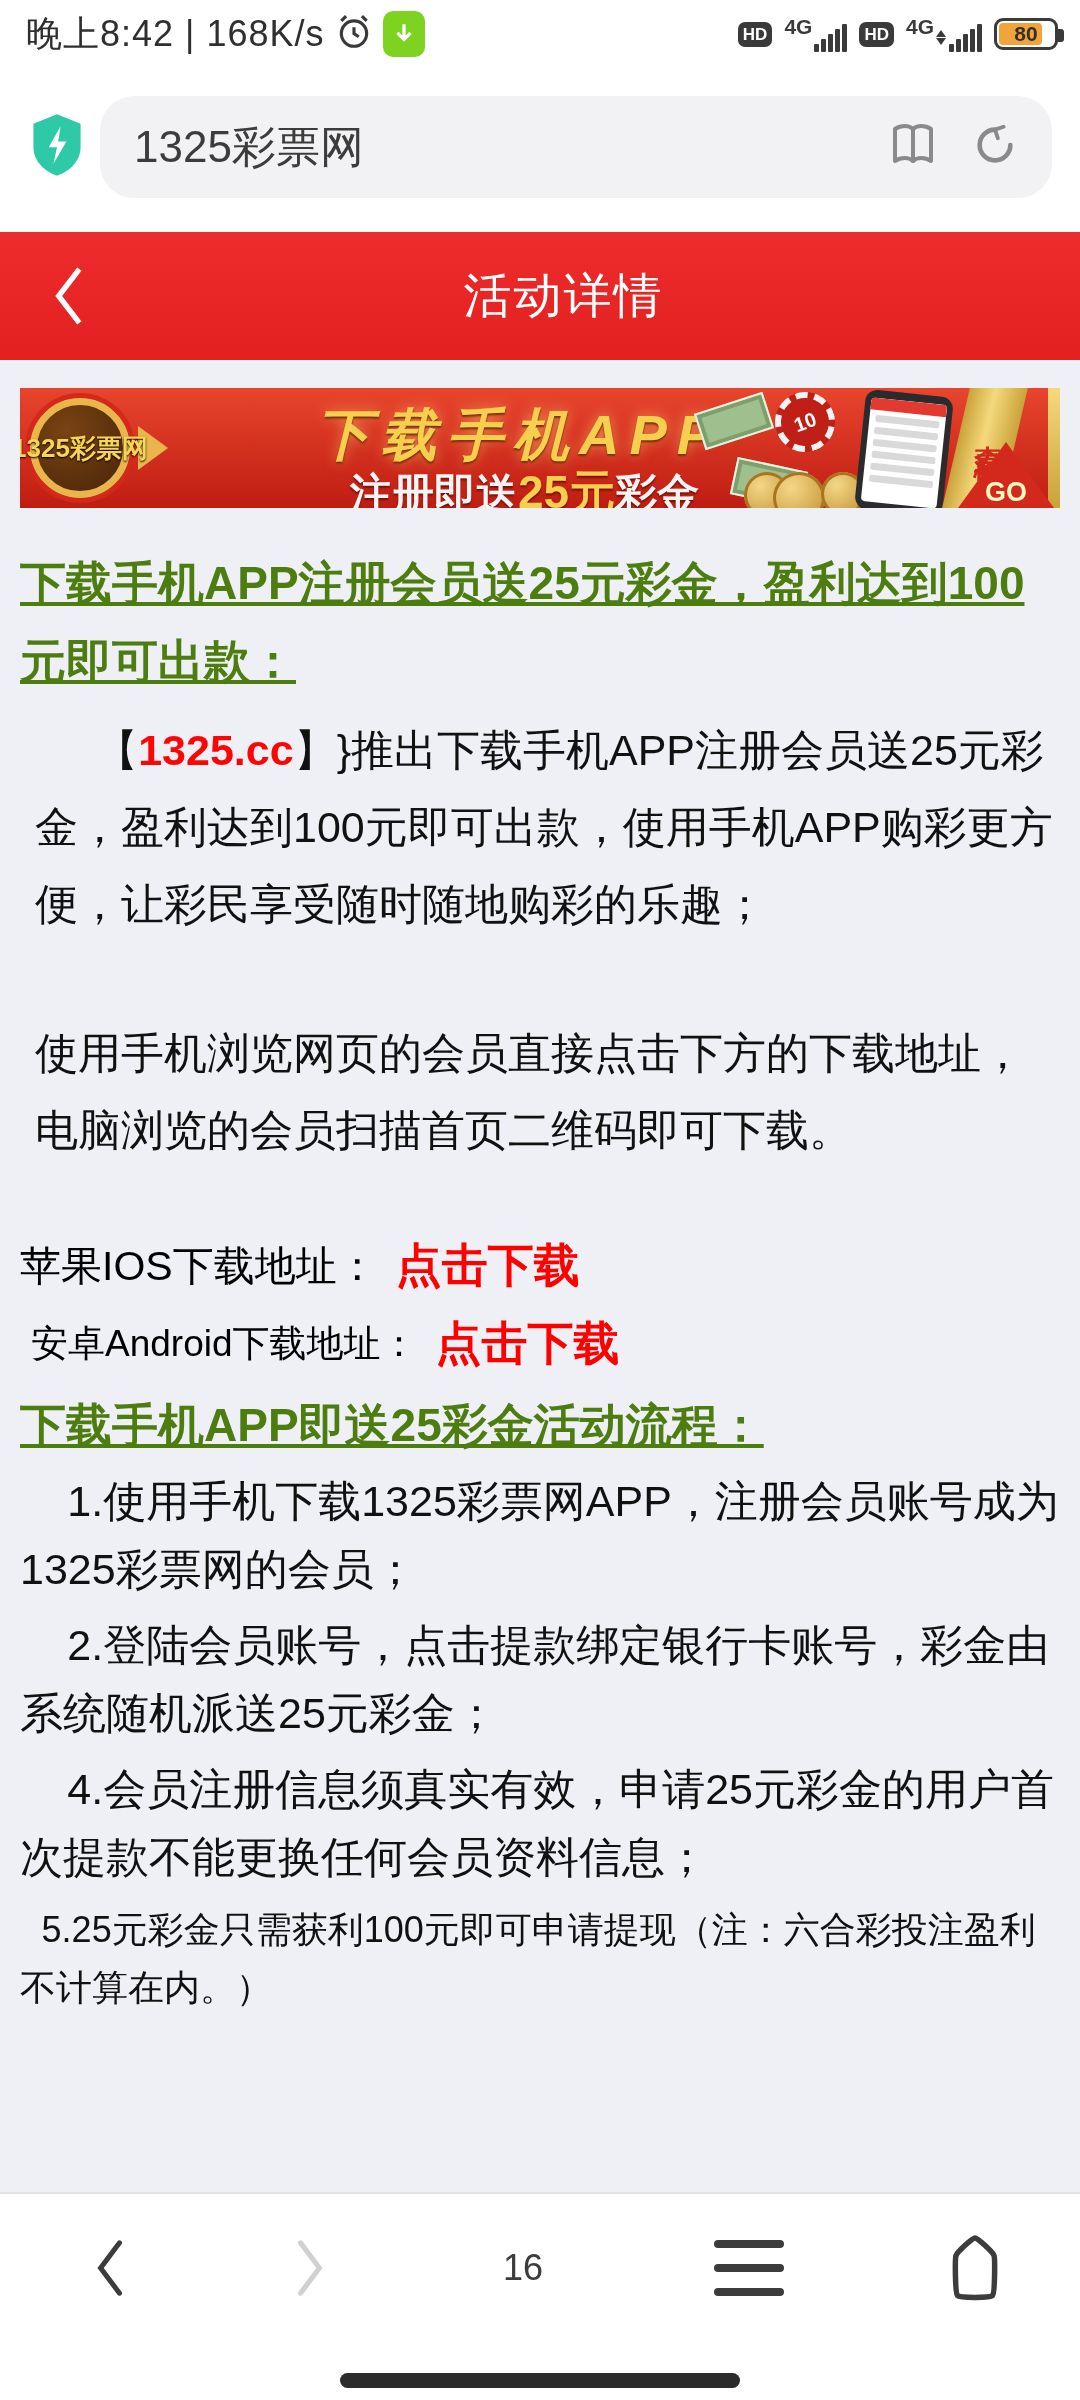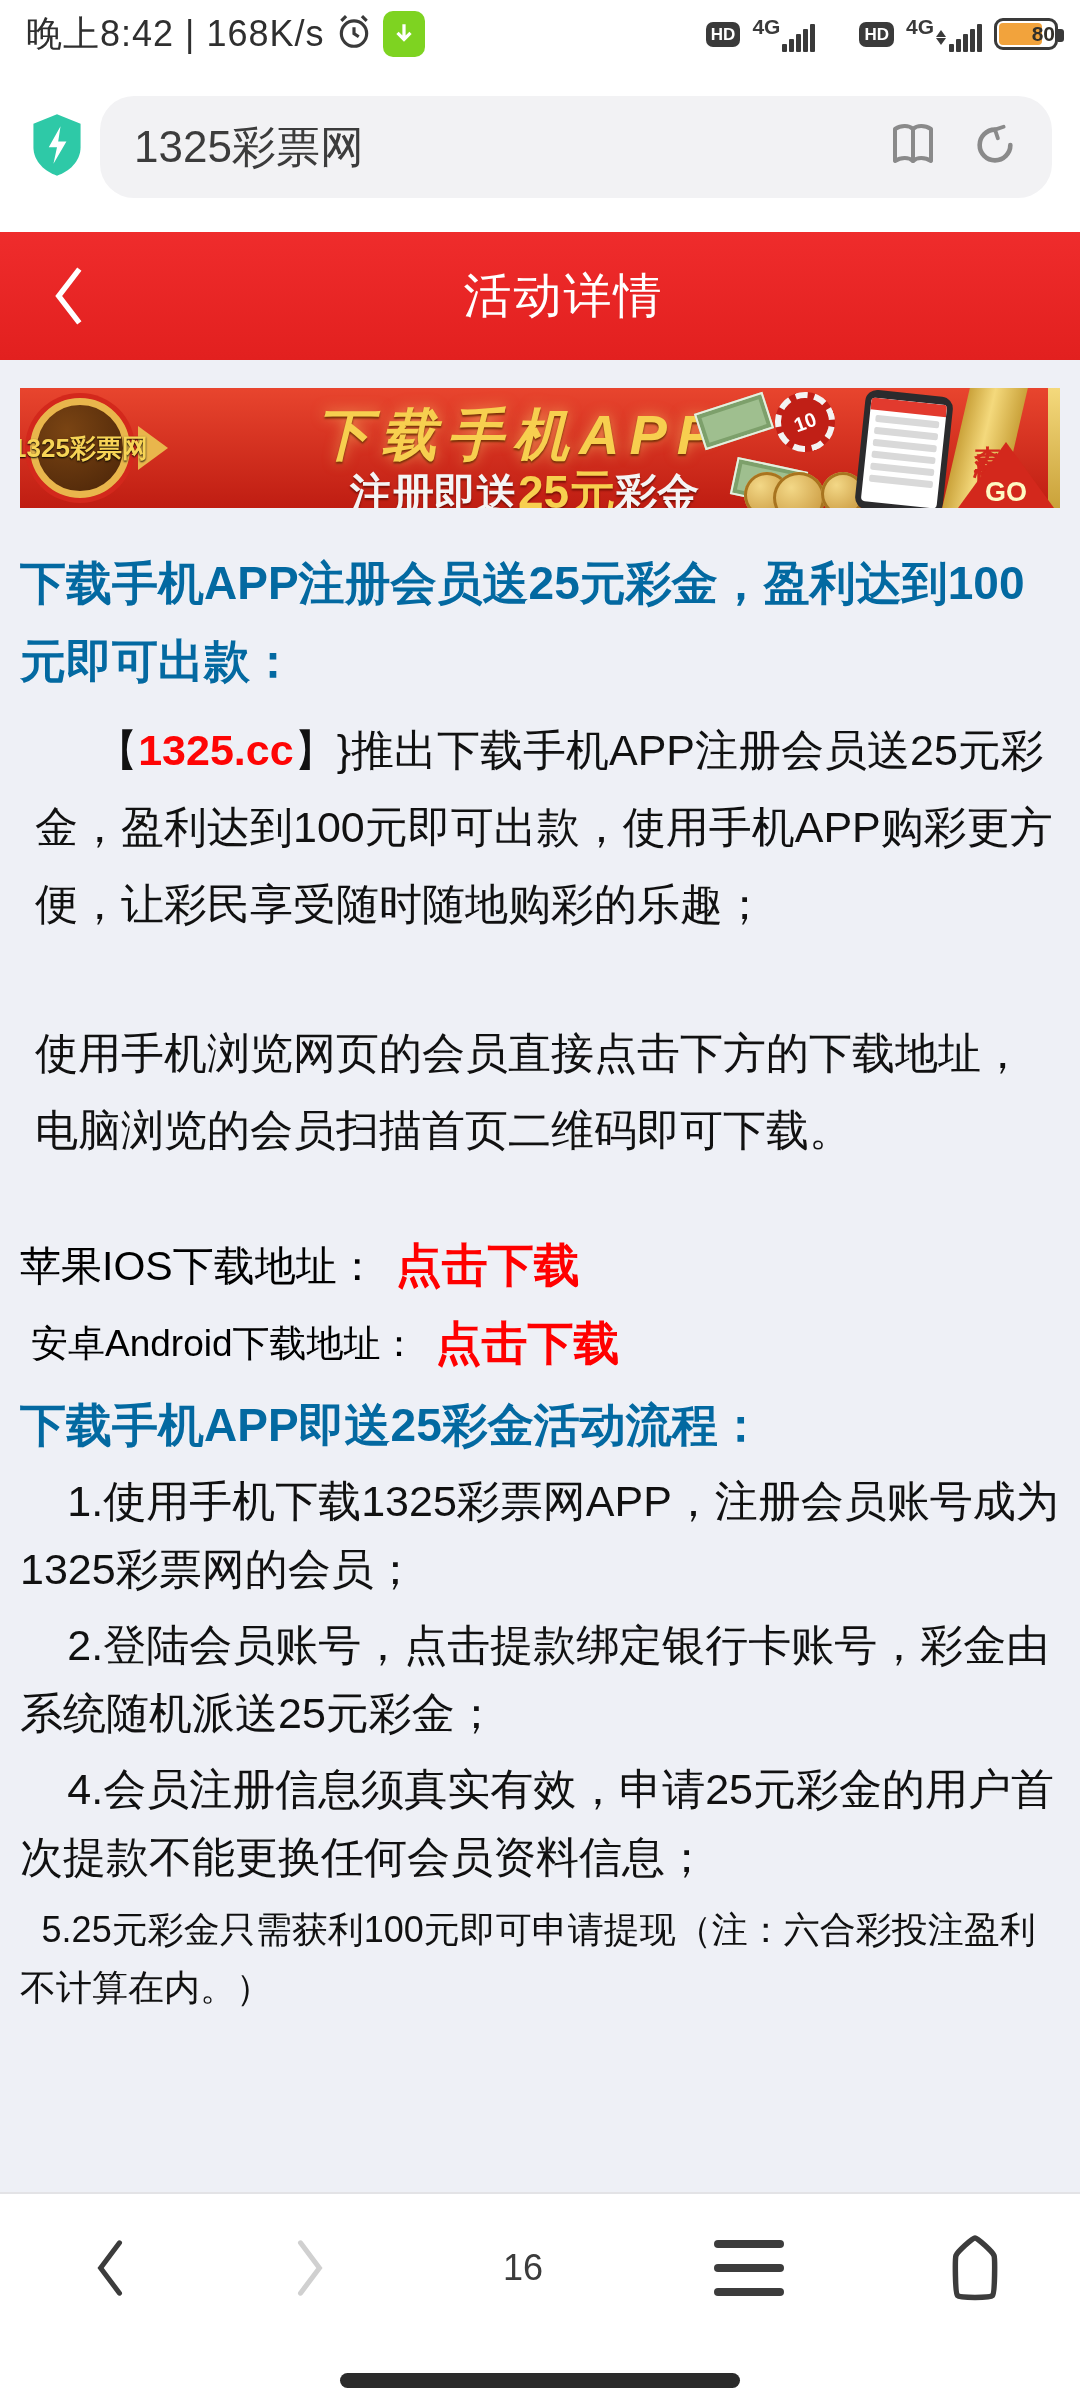--- a/index.html
+++ b/index.html
@@ -8,32 +8,32 @@
     font-family:"Liberation Sans","DejaVu Sans",sans-serif;
     background:#ffffff; overflow:hidden;
   }
   .screen { width:1080px; height:2400px; display:flex; flex-direction:column; background:#ffffff; }
 
   
   .status-bar { height:62px; background:#ffffff; display:flex; align-items:center; justify-content:space-between; padding:6px 22px 0 26px; }
   .sb-left { display:flex; align-items:center; gap:10px; }
   .sb-time { font-size:36px; color:#2f2f2f; letter-spacing:1px; }
   .sb-right { display:flex; align-items:center; gap:12px; }
-  .hd-badge { background:#3a3a3a; color:#fff; font-size:17px; font-weight:bold; border-radius:7px; padding:4px 5px; line-height:1;margin-left:32px; }
+  .hd-badge { background:#3a3a3a; color:#fff; font-size:17px; font-weight:bold; border-radius:7px; padding:4px 5px; line-height:1; }
   .net-group { display:flex; align-items:flex-start; gap:2px; }
   .net-4g { font-size:21px; color:#3a3a3a; font-weight:bold; line-height:1; }
   .bars { display:flex; align-items:flex-end; gap:2px; margin-top:8px; }
   .bars i { width:5px; background:#3a3a3a; border-radius:1px; display:block; }
   .updown { display:flex; flex-direction:column; margin-top:14px; margin-right:1px; }
   .updown i { width:0; height:0; border-left:5px solid transparent; border-right:5px solid transparent; }
   .updown .up { border-bottom:7px solid #3a3a3a; margin-bottom:1px; }
   .updown .dn { border-top:7px solid #3a3a3a; }
   .battery { position:relative; width:64px; height:32px; border:3px solid #3a3a3a; border-radius:9px; display:flex; align-items:center; padding:2px; }
   .battery-fill { width:80%; height:100%; background:#f2a33c; border-radius:4px; }
-  .battery-num { position:absolute; left:0; right:0; text-align:right; font-size:21px; color:#33302a; font-weight:bold; }
+  .battery-num { position:absolute; left:0; right:0; text-align:center; font-size:21px; color:#33302a; font-weight:bold; }
   .battery-nub { position:absolute; right:-9px; top:8px; width:6px; height:13px; background:#3a3a3a; border-radius:0 3px 3px 0; }
   .dl-btn { width:42px; height:46px; background:#7ed321; border-radius:10px; display:flex; align-items:center; justify-content:center; }
 
   
   .url-row { height:170px; background:#ffffff; display:flex; align-items:center; padding:0 28px; gap:14px; }
   .shield { flex:0 0 auto; }
   .url-pill { flex:1; height:102px; background:#f2f2f4; border-radius:34px; display:flex; align-items:center; padding:0 34px; }
   .url-text { flex:1; font-size:44px; color:#3c3c3c; }
   .pill-icons { display:flex; align-items:center; gap:34px; }
 
@@ -76,21 +76,21 @@
     transform:skewX(-13deg); z-index:4; display:flex; flex-direction:column; align-items:center; justify-content:center; }
   .ribbon-text { writing-mode:vertical-rl; color:#d3281c; font-size:27px; font-weight:bold; letter-spacing:6px; transform:skewX(13deg); }
   .ribbon-arrow { color:#d3281c; font-size:18px; transform:skewX(13deg); margin-top:4px; }
   .gold-edge { position:absolute; right:0; top:0; bottom:0; width:12px; background:linear-gradient(180deg,#f4d97c,#caa23a); z-index:4; }
   .go-tri { position:absolute; right:6px; bottom:0; width:96px; height:66px; background:#d3281c;
     clip-path:polygon(50% 0,100% 100%,0 100%); z-index:5; display:flex; align-items:flex-end; justify-content:center; }
   .go-tri span { color:#fef9c3; font-size:27px; font-weight:bold; line-height:1.1; }
 
   
   .article { color:#111111; }
-  .h-red { color:#0369a1; font-size:46px; font-weight:bold; line-height:78px; }
+  .h-red { color:#4d7c0f; font-size:46px; font-weight:bold; line-height:78px;text-decoration:underline; }
   .heading1 { margin-top:36px; }
   .p-body { font-size:43px; line-height:77px;margin-left:15px; }
   .para1 { margin-top:12px; text-indent:1.4em; }
   .para1 .site-link { color:#fe0505; font-weight:bold; }
   .para2 { margin-top:72px; }
   .dl-line { margin-top:66px; display:flex; align-items:center; }
   .dl-line .lbl { font-size:41px; color:#000; }
   .dl-line .lnk { font-size:46px; color:#ff0000; font-weight:bold; margin-left:18px; }
   .dl-line2 { margin-top:16px;margin-left:11px; }
   .dl-line2 .lbl { font-size:37px; }

